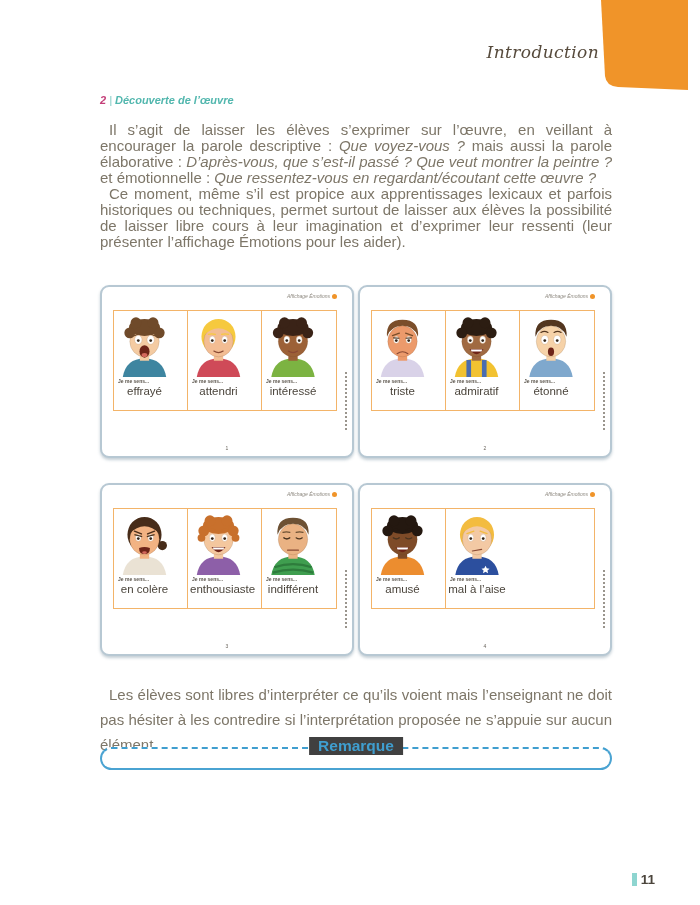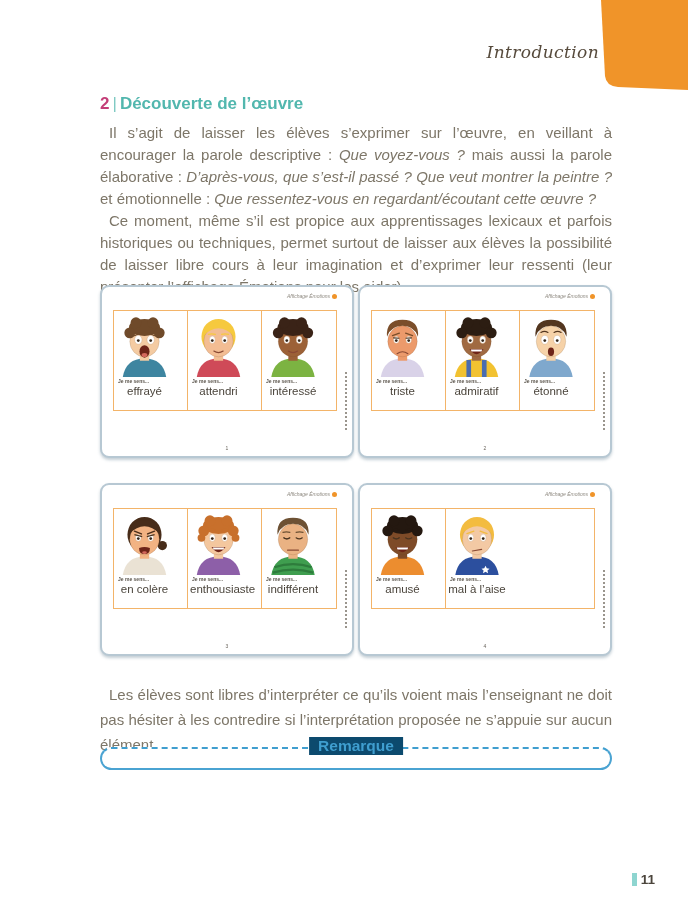--- a/index.html
+++ b/index.html
@@ -8,25 +8,25 @@
 
   
   #corner-tab{position:absolute;top:0;right:0;width:100px;height:95px;}
 
   
   .running-head{position:absolute;top:42px;right:89px;font-family:"DejaVu Serif",serif;
     font-style:italic;font-size:17px;letter-spacing:.4px;color:#564a3c;}
 
   
   .content{position:absolute;left:100px;top:94px;width:512px;color:#7d7668;}
-  .h2{font-size:17px;font-weight:bold;margin:0 0 8px 0;}
+  .h2{font-size:11px;font-weight:bold;margin:0 0 16px 0;font-style:italic;}
   .h2 .num{color:#c43e78;}
   .h2 .sep{color:#7fcac3;font-weight:normal;padding:0 3px;}
   .h2 .ttl{color:#52b7ae;}
-  .content p{margin:0;font-size:15px;line-height:22px;text-align:justify;text-indent:9px;}
+  .content p{margin:0;font-size:15px;line-height:16px;text-align:justify;text-indent:9px;}
   .p3{position:absolute;left:100px;top:682px;width:512px;color:#7d7668;
       font-size:15px;line-height:25px;text-align:justify;text-indent:9px;margin:0;}
 
   
   .cards-grid{position:absolute;left:100px;top:285px;width:512px;
       display:grid;grid-template-columns:254px 254px;column-gap:4px;row-gap:25px;}
   .card{position:relative;height:173px;background:#fff;box-sizing:border-box;
       border:2px solid #b7c8d3;border-radius:9px;box-shadow:0 2px 3px rgba(125,148,165,.45);}
   .card-header{position:absolute;top:6px;right:15px;display:flex;align-items:center;gap:2px;}
   .card-header-text{font-style:italic;font-size:5px;color:#8d887f;}
@@ -41,21 +41,21 @@
   .card-micro{position:absolute;right:5px;bottom:26px;width:2px;height:58px;
       background:repeating-linear-gradient(#9a958d 0 2px,transparent 2px 4px);}
   .card-pagenum{position:absolute;bottom:5px;left:0;width:100%;text-align:center;
       font-size:5px;color:#6b665e;}
 
   
   .remark{position:absolute;left:100px;top:747px;width:512px;}
   .remark-box{position:relative;border:2px solid #4aa3d2;border-top:2px dashed #3f9ecf;
       border-radius:14px;padding:9px 12px 10px 12px;box-sizing:border-box;background:#fff;}
   .remark-title{position:absolute;top:-12px;left:50%;transform:translateX(-50%);
-      background:#0c4a6e;padding:0 9px;color:#3f9ecf;font-weight:bold;font-size:15.5px;}
+      background:#404040;padding:0 9px;color:#3f9ecf;font-weight:bold;font-size:15.5px;}
   .remark-text{font-size:15px;line-height:21px;color:#7d7668;text-align:justify;
       text-indent:8px;margin:0;}
 
   
   .page-marker{position:absolute;right:33px;bottom:18px;display:flex;align-items:center;gap:4px;}
   .folio-bar{width:5px;height:13px;background:#8ed5d0;}
   .folio-num{font-size:13.5px;font-weight:bold;color:#4b453c;text-align:center;}
 </style>
 </head>
 <body>

